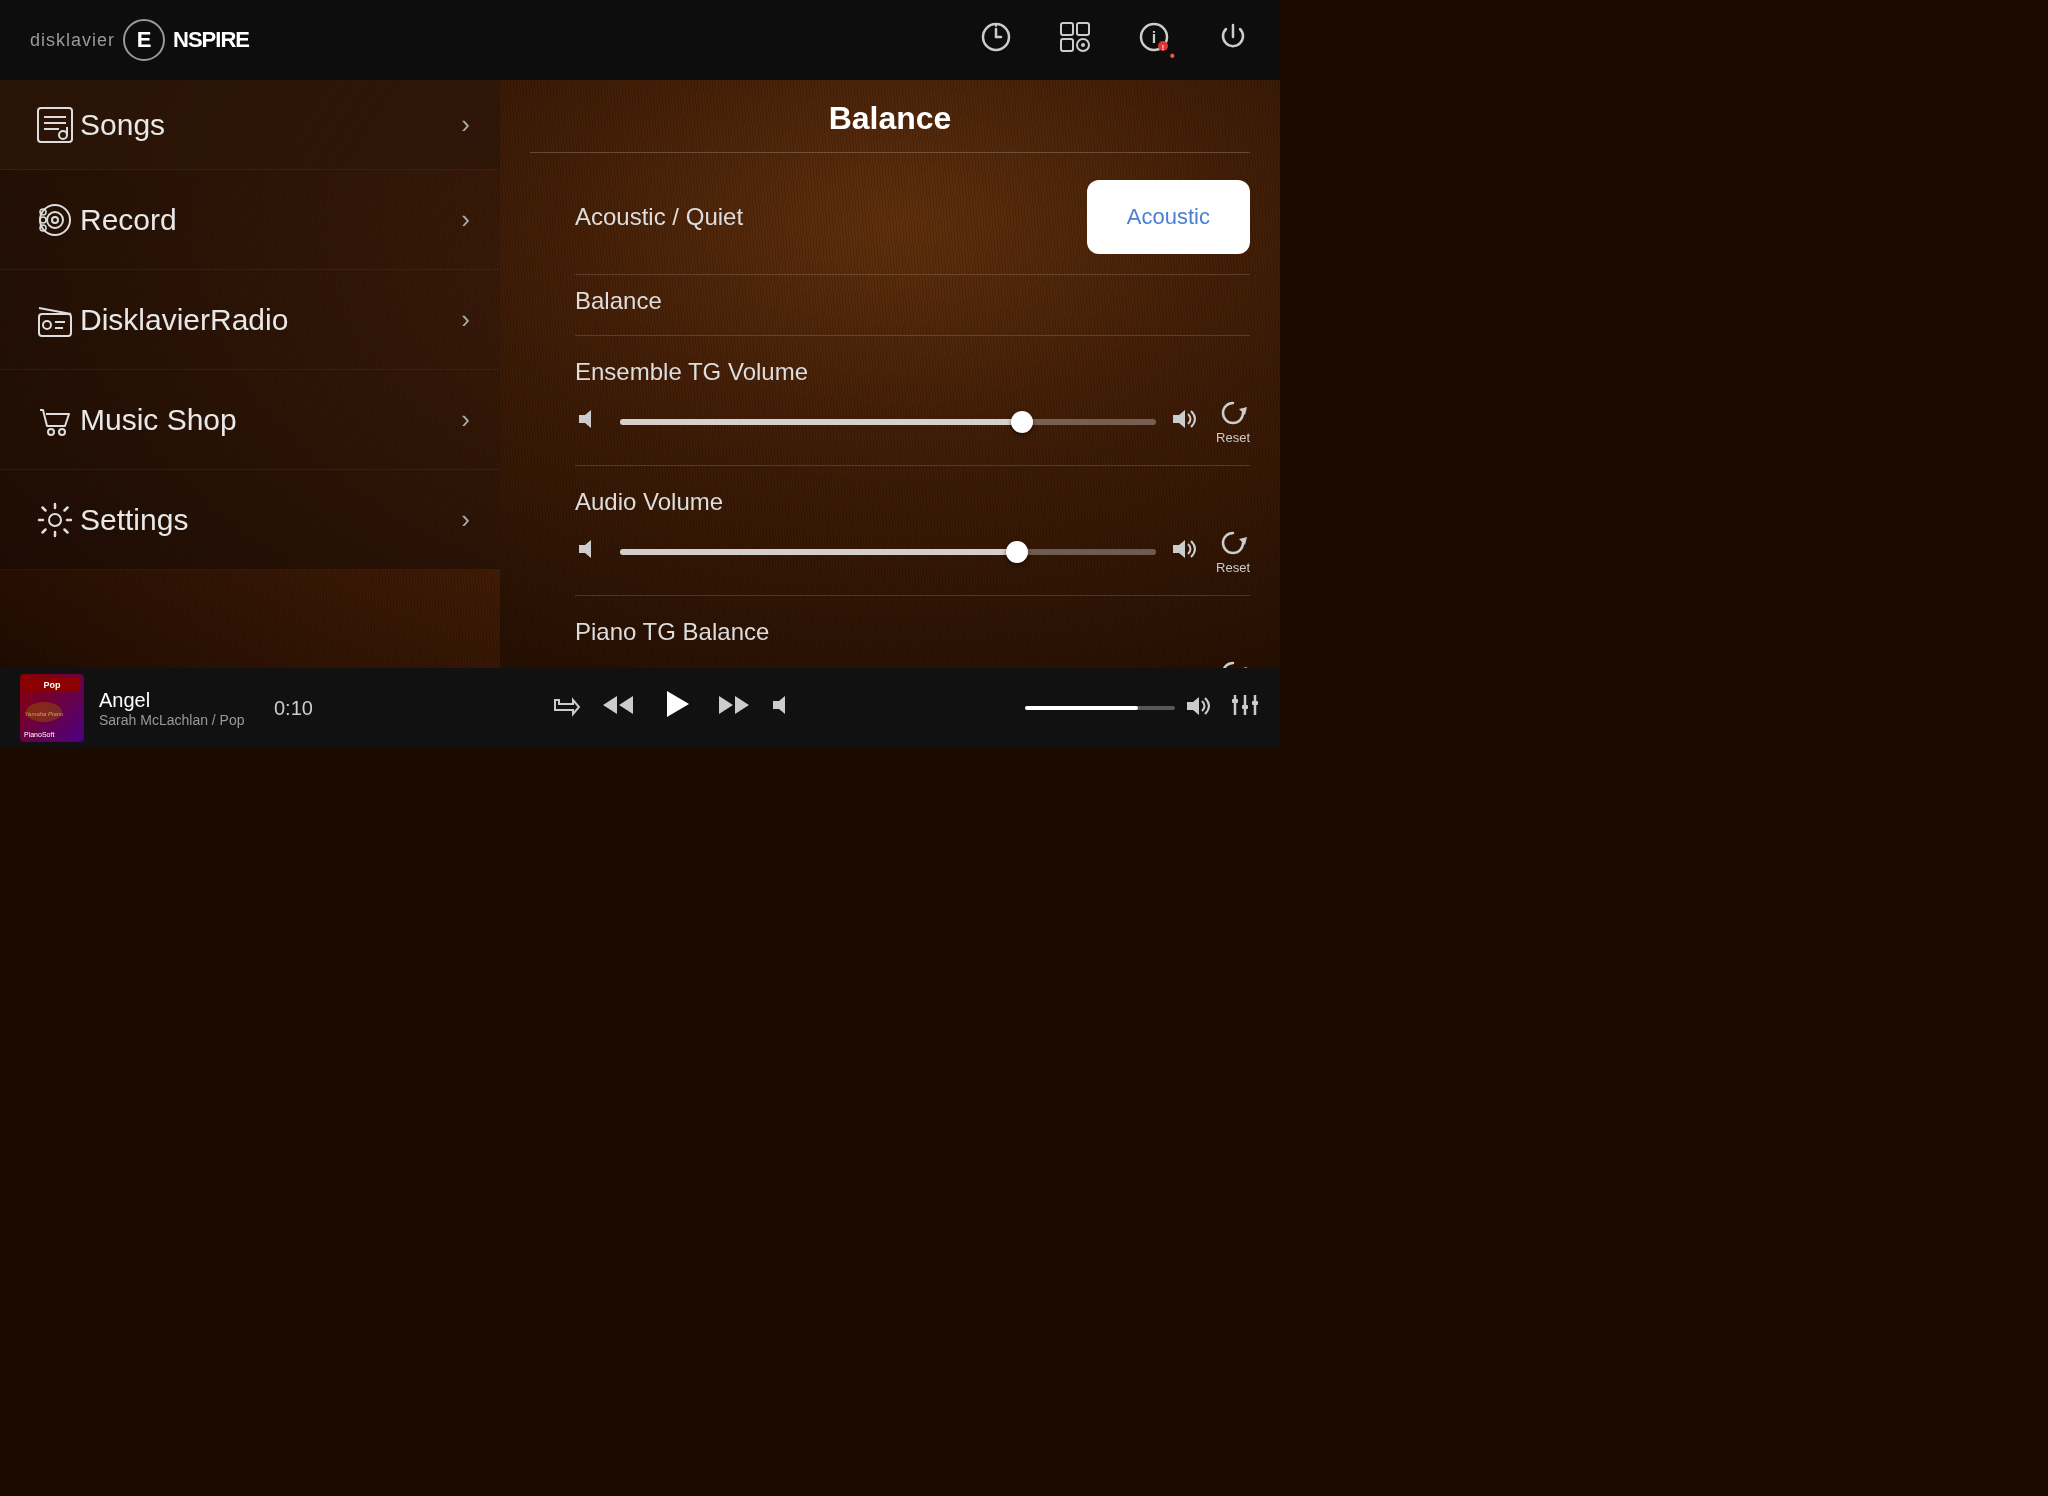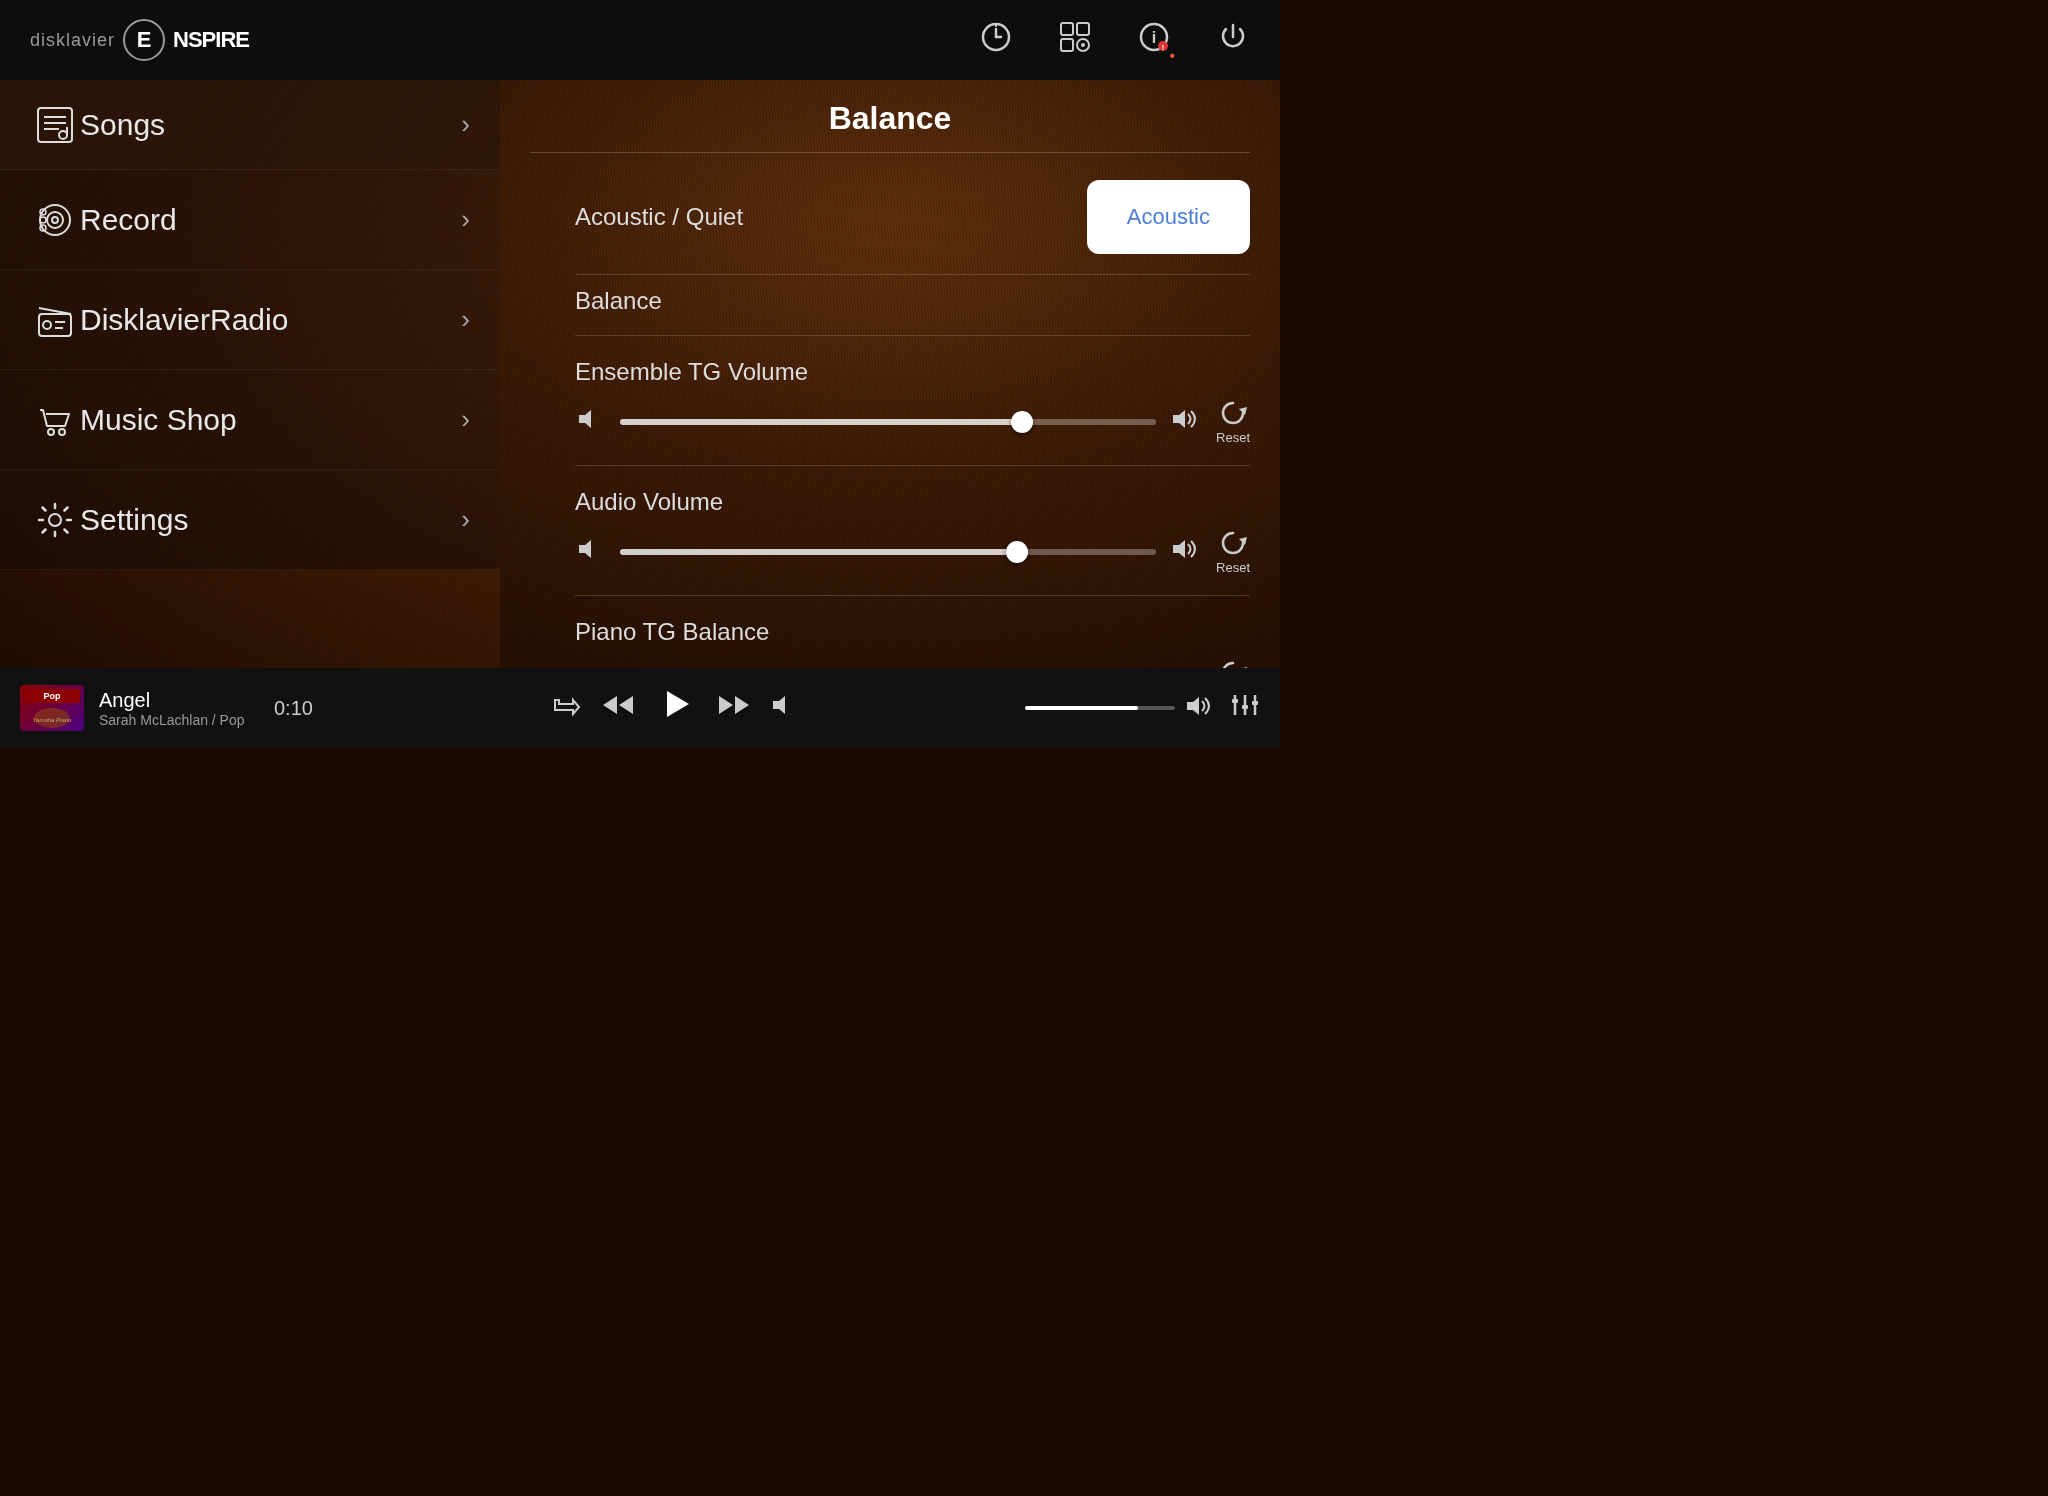--- a/index.html
+++ b/index.html
@@ -280,26 +280,26 @@
       background: #111;
       display: flex;
       align-items: center;
       padding: 0 20px;
       gap: 15px;
       z-index: 200;
     }
 
     .album-art {
       width: 64px;
-      height: 46px;
+      height: 68px;
       border-radius: 4px;
       background: linear-gradient(135deg, #8B0000, #4B0082);
       display: flex;
       flex-direction: column;
-      align-items: center;
+      align-items: flex-start;
       justify-content: space-between;
       overflow: hidden;
       flex-shrink: 0;
       padding: 4px;
     }
 
     .album-top {
       font-size: 9px;
       color: white;
       background: #8B0000;

